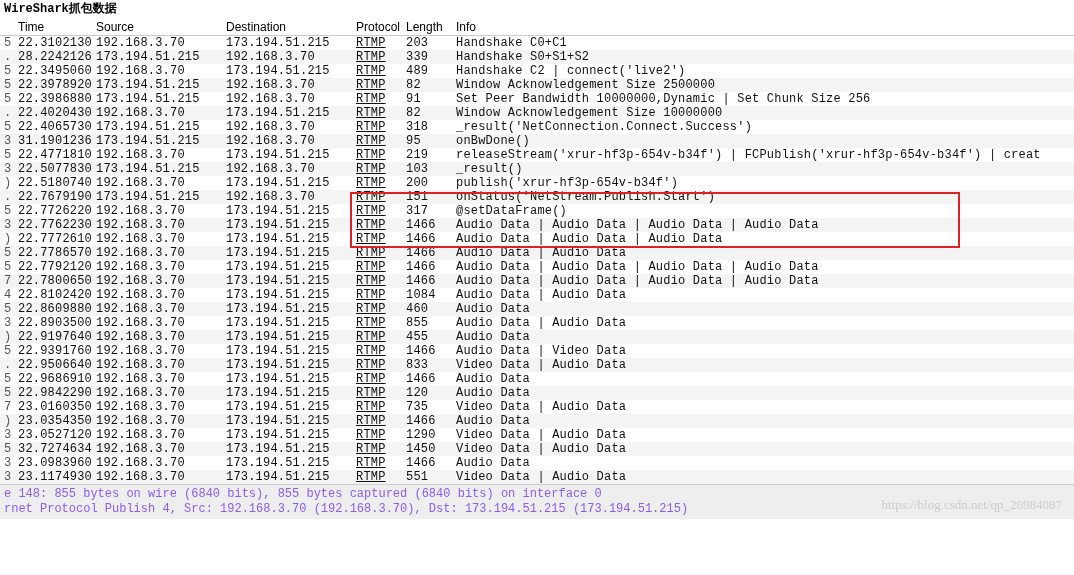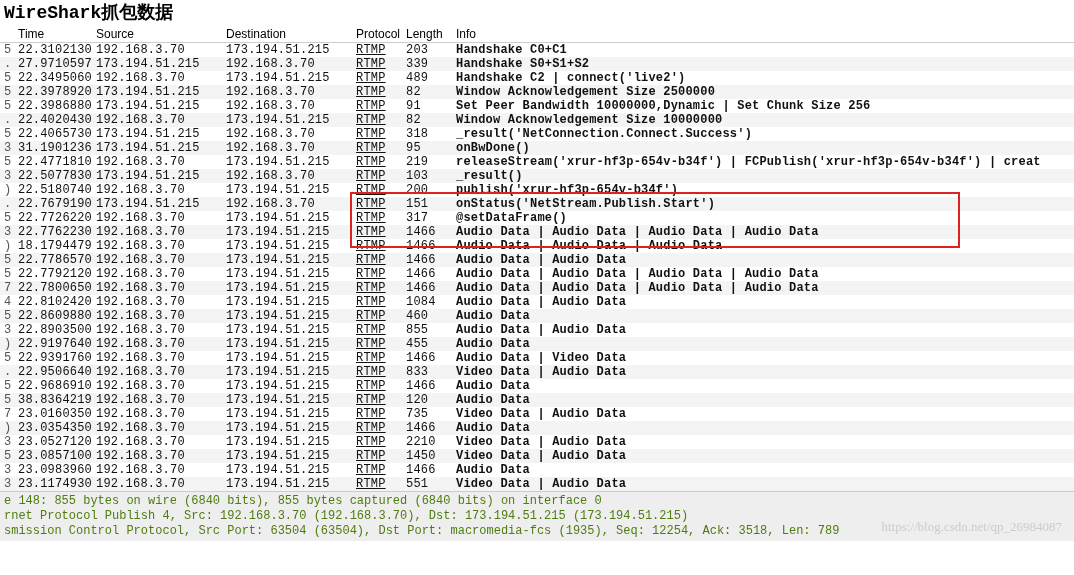--- a/index.html
+++ b/index.html
@@ -1,29 +1,29 @@
 <!DOCTYPE html>
 <html><head>
   <meta charset="utf-8">
   <style>
     * { margin: 0; padding: 0; box-sizing: border-box; font-family: "Consolas", "Courier New", monospace; font-size: 12px; }
     body { background: #fff; color: #000; width: 1074px; position: relative; }
-    .title { font-size: 18px; font-weight: bold; padding: 0 4px 2px 4px; }
+    .title { font-size: 12px; font-weight: bold; padding: 0 4px 2px 4px; }
     table { border-collapse: collapse; width: 100%; table-layout: fixed; }
     thead th { text-align: left; font-weight: normal; border-bottom: 1px solid #ccc; padding: 1px 4px; color: #000; background: #fff; font-family: Arial, sans-serif; font-size: 12px; }
     tbody td { padding: 0 4px; white-space: nowrap; overflow: hidden; color: #111; line-height: 14px; letter-spacing: 0.2px; }
     tbody tr.alt { background: #f4f4f4; }
     .col-no { width: 14px; color: #555; }
     .col-time { width: 78px; }
     .col-src { width: 130px; }
     .col-dst { width: 130px; }
     .col-proto { width: 50px; text-decoration: underline; }
     .col-len { width: 50px; text-align: left; padding-right: 12px; }
-    .col-info { width: auto; font-weight: bold; }
-    .details { background: #eeeeee; padding: 2px 4px; border-top: 1px solid #ccc; color: #4d7c0f; }
+    .col-info { width: auto; }
+    .details { background: #eeeeee; padding: 2px 4px; border-top: 1px solid #ccc; color: #8b5cf6; }
     .details div { line-height: 15px; }
     .highlight-box {
       position: absolute;
       border: 2px solid #d22;
       pointer-events: none;
     }
     .watermark {
       position: absolute;
       right: 12px;
       bottom: 6px;
@@ -63,21 +63,21 @@
         <td class="col-no">5</td>
         <td class="col-time">22.3102130</td>
         <td class="col-src">192.168.3.70</td>
         <td class="col-dst">173.194.51.215</td>
         <td class="col-proto">RTMP</td>
         <td class="col-len">203</td>
         <td class="col-info">Handshake C0+C1</td>
       </tr>
       <tr class="alt">
         <td class="col-no">.</td>
-        <td class="col-time">27.9710597</td>
+        <td class="col-time">28.2242126</td>
         <td class="col-src">173.194.51.215</td>
         <td class="col-dst">192.168.3.70</td>
         <td class="col-proto">RTMP</td>
         <td class="col-len">339</td>
         <td class="col-info">Handshake S0+S1+S2</td>
       </tr>
       <tr>
         <td class="col-no">5</td>
         <td class="col-time">22.3495060</td>
         <td class="col-src">192.168.3.70</td>
@@ -180,21 +180,21 @@
         <td class="col-no">3</td>
         <td class="col-time">22.7762230</td>
         <td class="col-src">192.168.3.70</td>
         <td class="col-dst">173.194.51.215</td>
         <td class="col-proto">RTMP</td>
         <td class="col-len">1466</td>
         <td class="col-info">Audio Data | Audio Data | Audio Data | Audio Data</td>
       </tr>
       <tr>
         <td class="col-no">)</td>
-        <td class="col-time">18.1794479</td>
+        <td class="col-time">22.7772610</td>
         <td class="col-src">192.168.3.70</td>
         <td class="col-dst">173.194.51.215</td>
         <td class="col-proto">RTMP</td>
         <td class="col-len">1466</td>
         <td class="col-info">Audio Data | Audio Data | Audio Data</td>
       </tr>
       <tr class="alt">
         <td class="col-no">5</td>
         <td class="col-time">22.7786570</td>
         <td class="col-src">192.168.3.70</td>
@@ -279,21 +279,21 @@
         <td class="col-no">5</td>
         <td class="col-time">22.9686910</td>
         <td class="col-src">192.168.3.70</td>
         <td class="col-dst">173.194.51.215</td>
         <td class="col-proto">RTMP</td>
         <td class="col-len">1466</td>
         <td class="col-info">Audio Data</td>
       </tr>
       <tr class="alt">
         <td class="col-no">5</td>
-        <td class="col-time">38.8364219</td>
+        <td class="col-time">22.9842290</td>
         <td class="col-src">192.168.3.70</td>
         <td class="col-dst">173.194.51.215</td>
         <td class="col-proto">RTMP</td>
         <td class="col-len">120</td>
         <td class="col-info">Audio Data</td>
       </tr>
       <tr>
         <td class="col-no">7</td>
         <td class="col-time">23.0160350</td>
         <td class="col-src">192.168.3.70</td>
@@ -310,26 +310,26 @@
         <td class="col-proto">RTMP</td>
         <td class="col-len">1466</td>
         <td class="col-info">Audio Data</td>
       </tr>
       <tr>
         <td class="col-no">3</td>
         <td class="col-time">23.0527120</td>
         <td class="col-src">192.168.3.70</td>
         <td class="col-dst">173.194.51.215</td>
         <td class="col-proto">RTMP</td>
-        <td class="col-len">2210</td>
-        <td class="col-info">Video Data | Audio Data</td>
-      </tr>
-      <tr class="alt">
-        <td class="col-no">5</td>
-        <td class="col-time">23.0857100</td>
+        <td class="col-len">1290</td>
+        <td class="col-info">Video Data | Audio Data</td>
+      </tr>
+      <tr class="alt">
+        <td class="col-no">5</td>
+        <td class="col-time">32.7274634</td>
         <td class="col-src">192.168.3.70</td>
         <td class="col-dst">173.194.51.215</td>
         <td class="col-proto">RTMP</td>
         <td class="col-len">1450</td>
         <td class="col-info">Video Data | Audio Data</td>
       </tr>
       <tr>
         <td class="col-no">3</td>
         <td class="col-time">23.0983960</td>
         <td class="col-src">192.168.3.70</td>
@@ -346,17 +346,16 @@
         <td class="col-proto">RTMP</td>
         <td class="col-len">551</td>
         <td class="col-info">Video Data | Audio Data</td>
       </tr>
     </tbody>
 </table>
 
 <div class="details">
   <div>e 148: 855 bytes on wire (6840 bits), 855 bytes captured (6840 bits) on interface 0</div>
   <div>rnet Protocol Publish 4, Src: 192.168.3.70 (192.168.3.70), Dst: 173.194.51.215 (173.194.51.215)</div>
-  <div>smission Control Protocol, Src Port: 63504 (63504), Dst Port: macromedia-fcs (1935), Seq: 12254, Ack: 3518, Len: 789</div>
 </div>
 
 <div class="highlight-box" id="hl" style="top: 192px; left: 350px; width: 610px; height: 56px;"></div>
 <div class="watermark">https://blog.csdn.net/qp_26984087</div>
 
 </body></html>

